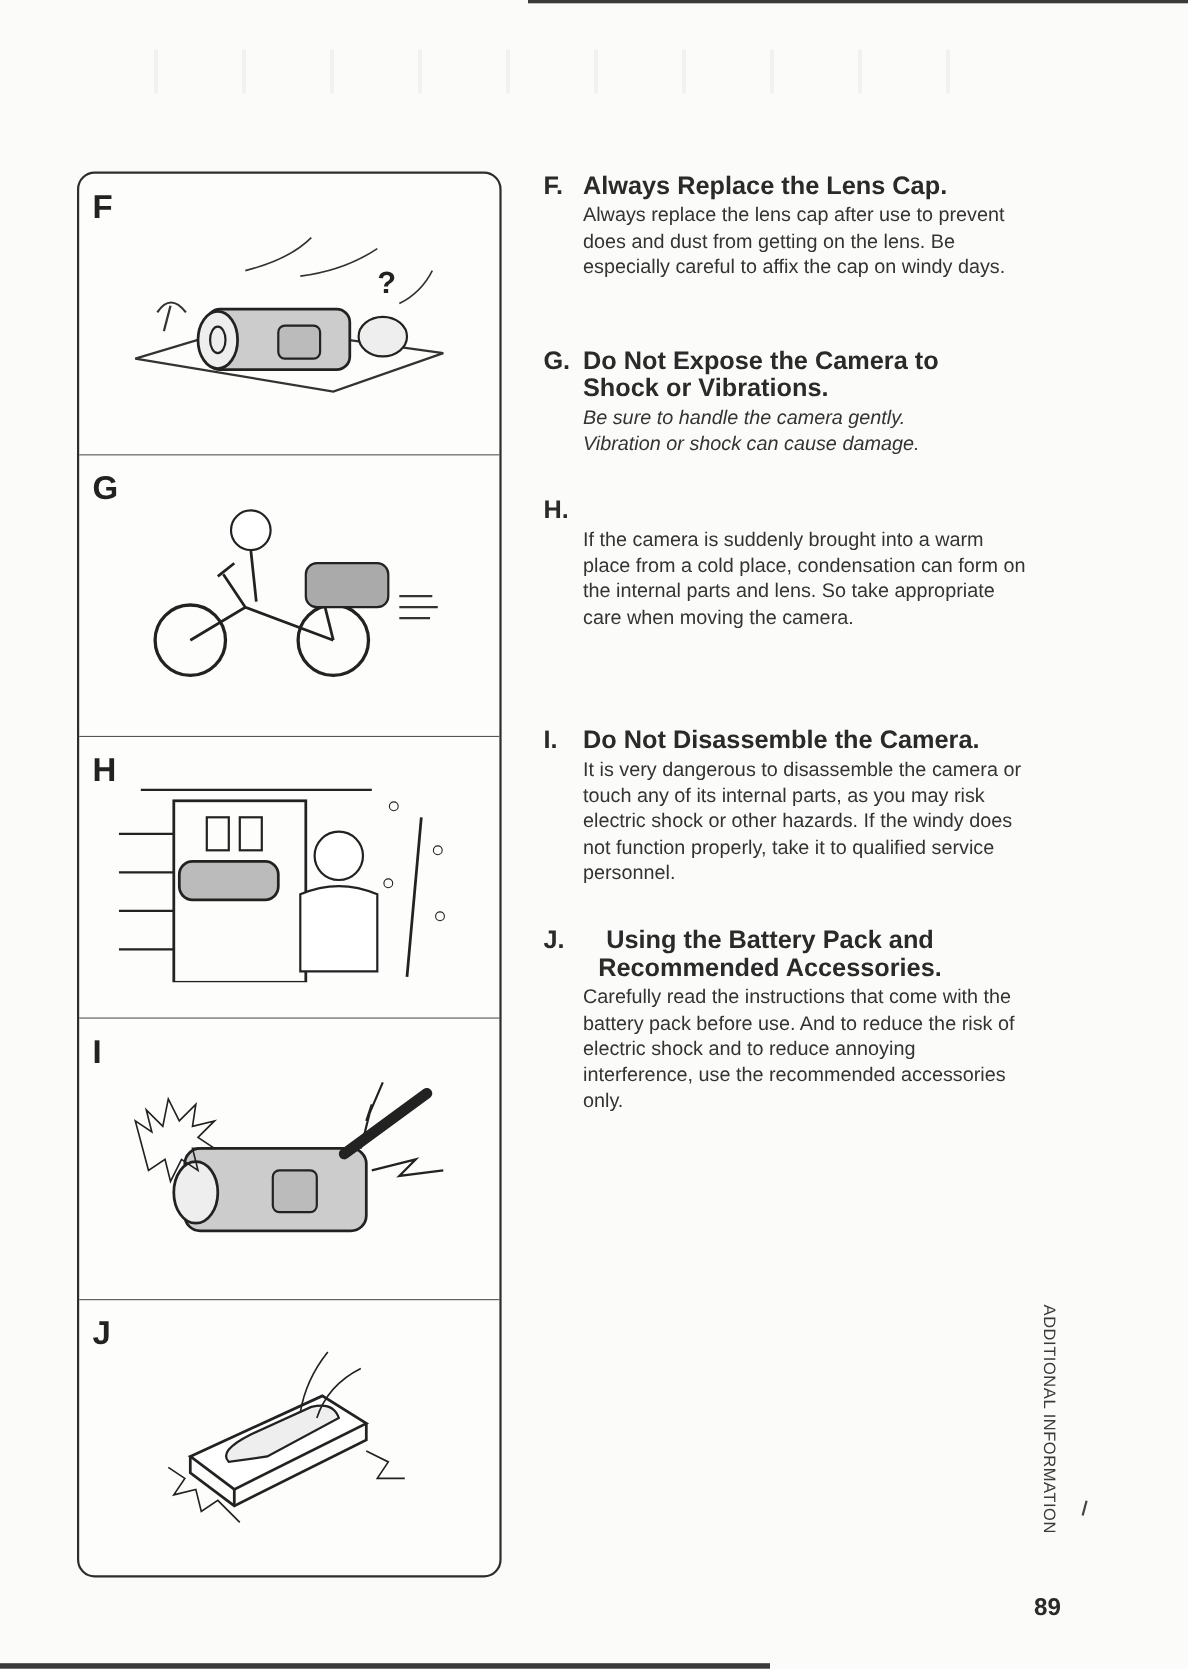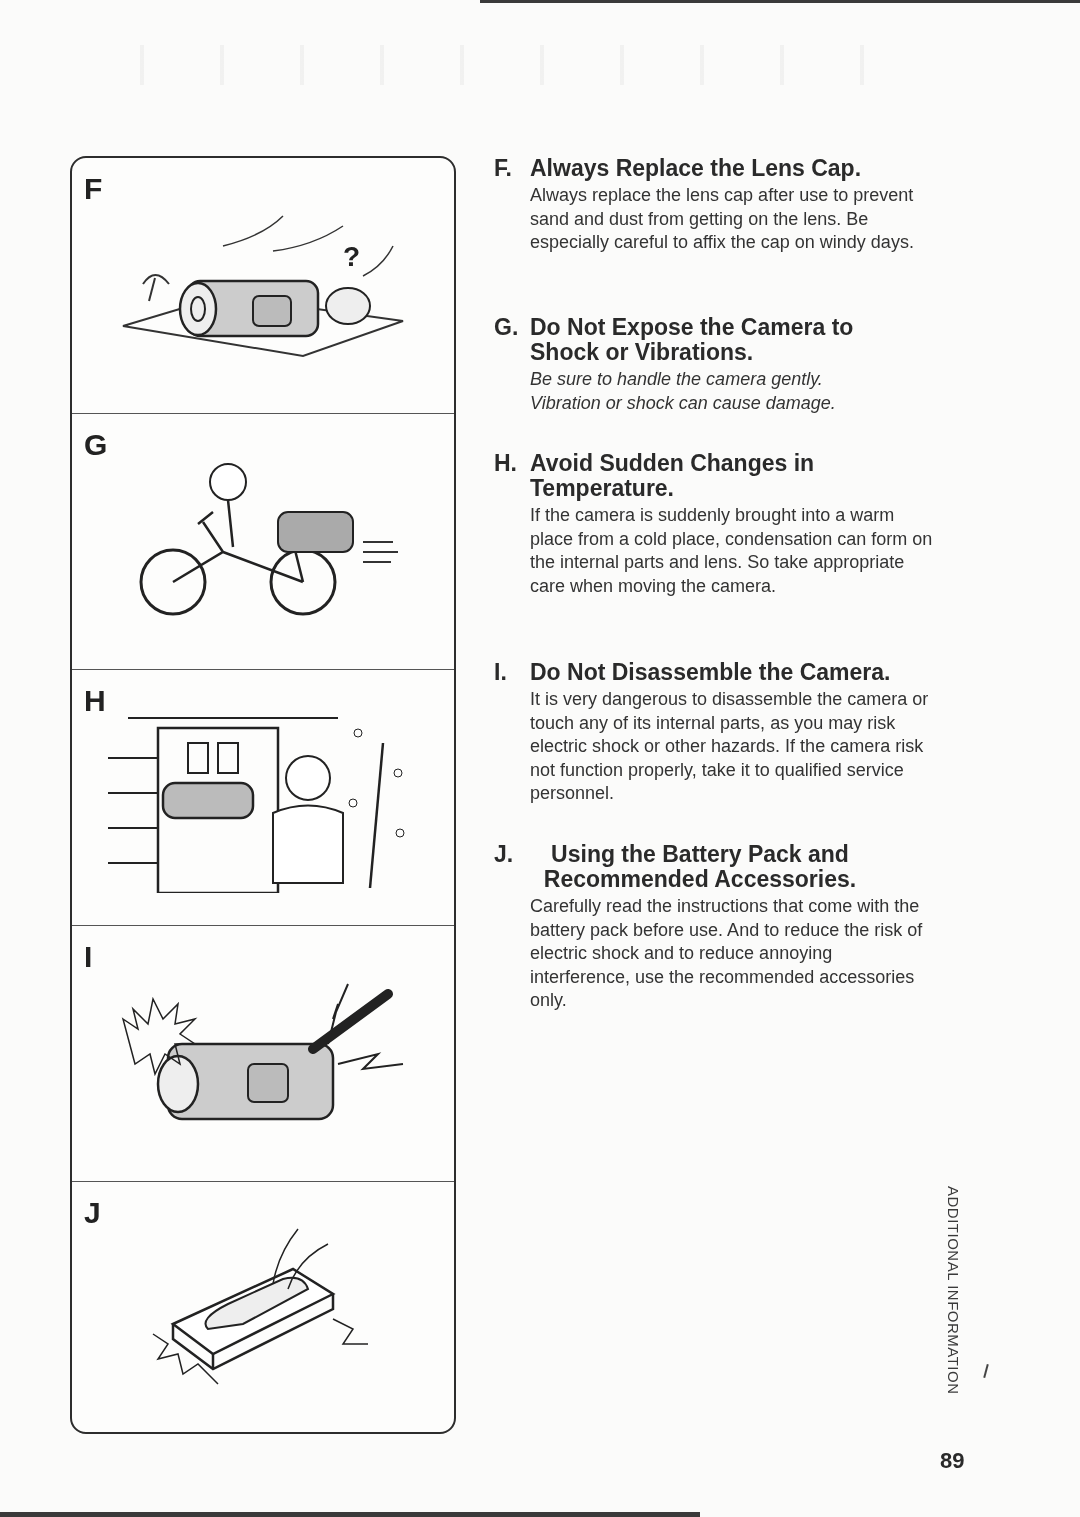--- a/index.html
+++ b/index.html
@@ -111,45 +111,44 @@
       <path d="M20 110 l15 10 l-10 15 l20 -5 l5 20 l15 -10 l20 20 M200 95 l20 10 l-10 15 l25 0" fill="none" stroke="#222" stroke-width="1.5"></path>
     </svg>
   </div>
 </div>
 
 <div class="section" style="top:156px;">
   <div class="sec-title">
     <span class="sec-letter">F.</span>
     <span>Always Replace the Lens Cap.</span>
   </div>
-  <div class="sec-body">Always replace the lens cap after use to prevent sand and dust from getting on the lens.  Be especially careful to affix the cap on windy days.</div>
+  <div class="sec-body">Always replace the lens cap after use to prevent does and dust from getting on the lens.  Be especially careful to affix the cap on windy days.</div>
 </div>
 
 <div class="section" style="top:315px;">
   <div class="sec-title">
     <span class="sec-letter">G.</span>
     <span style="max-width:360px;">Do Not Expose the Camera to Shock or Vibrations.</span>
   </div>
   <div class="sec-body" style="max-width:345px;font-style:italic;">Be sure to handle the camera gently. Vibration or shock can cause damage.</div>
 </div>
 
 <div class="section" style="top:451px;">
   <div class="sec-title">
     <span class="sec-letter">H.</span>
-    <span style="max-width:310px;">Avoid Sudden Changes in Temperature.</span>
   </div>
   <div class="sec-body">If the camera is suddenly brought into a warm place from a cold place, condensation can form on the internal parts and lens.  So take appropriate care when moving  the camera.</div>
 </div>
 
 <div class="section" style="top:660px;">
   <div class="sec-title">
     <span class="sec-letter">I.</span>
     <span>Do Not Disassemble the Camera.</span>
   </div>
-  <div class="sec-body">It is very dangerous to disassemble the camera or touch any of its internal parts, as you may risk electric shock or other hazards. If the camera risk not function properly, take it to qualified service personnel.</div>
+  <div class="sec-body">It is very dangerous to disassemble the camera or touch any of its internal parts, as you may risk electric shock or other hazards. If the windy does not function properly, take it to qualified service personnel.</div>
 </div>
 
 <div class="section" style="top:842px;">
   <div class="sec-title">
     <span class="sec-letter">J.</span>
     <span style="max-width:340px;text-align:center;">Using the Battery Pack and Recommended Accessories.</span>
   </div>
   <div class="sec-body">Carefully read the instructions that come with the battery pack before use. And to reduce the risk of electric shock and to reduce annoying interference, use the recommended accessories only.</div>
 </div>
 

